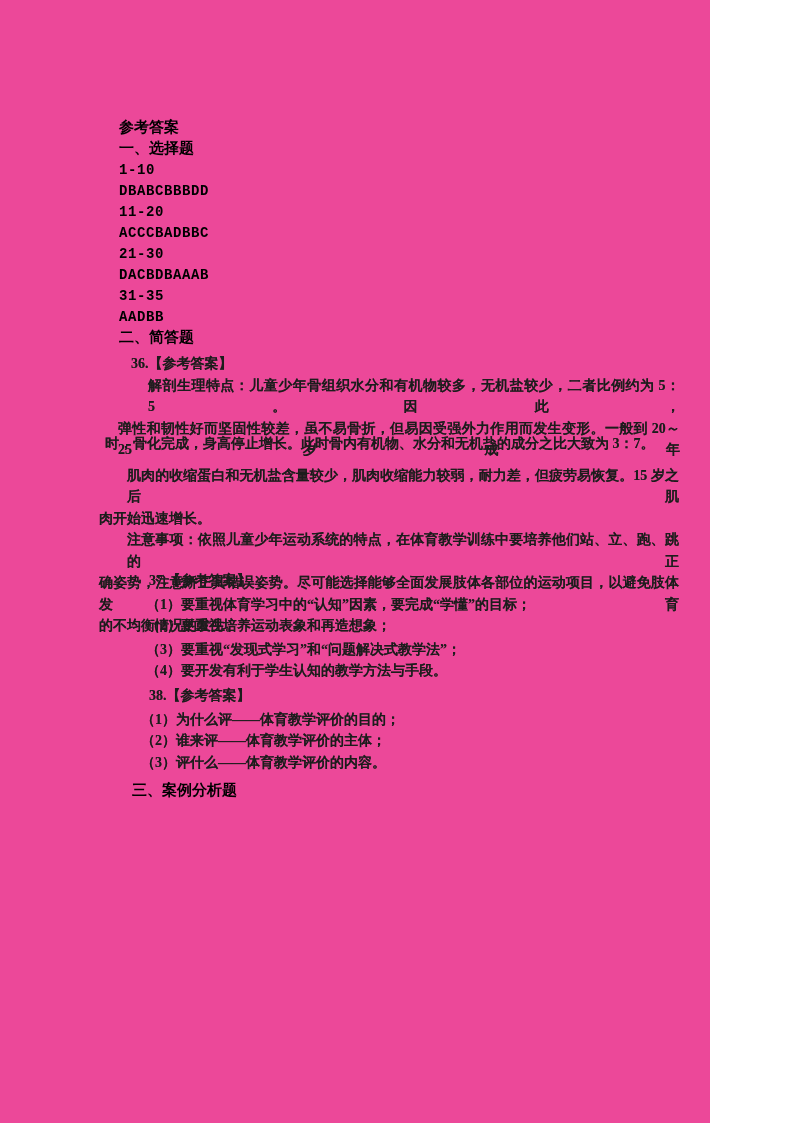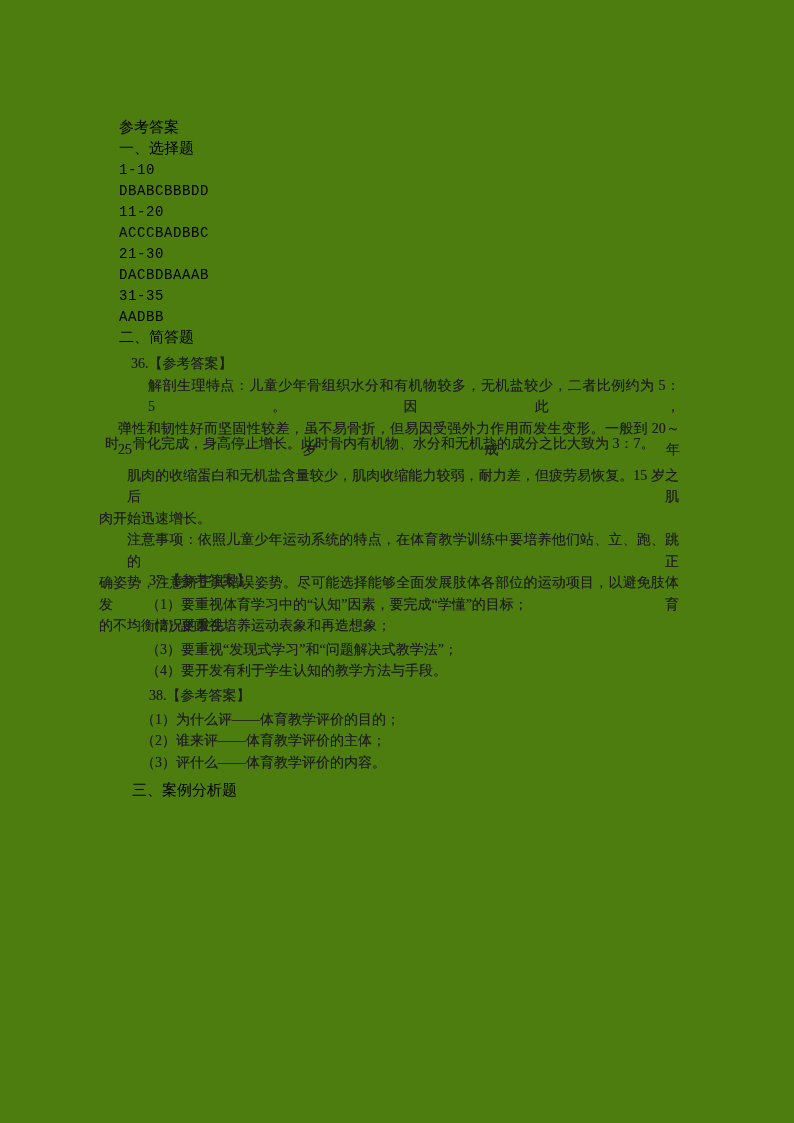--- a/index.html
+++ b/index.html
@@ -1,23 +1,24 @@
 <!DOCTYPE html>
 <html><head>
 <meta charset="utf-8">
 <style>
   html, body { margin: 0; padding: 0; background: #ffffff; }
   .page {
     position: relative;
-    width: 794px;
+    width: 710px;
     height: 1123px;
-    background: #4d7c0f;
+    background: #ec4899;
     overflow: hidden;
     font-family: "Liberation Serif", "DejaVu Serif", serif;
     color: #000;
+    font-weight: bold;
   }
 
   
   .top-block {
     position: absolute;
     left: 119px;
     top: 118px;
     font-size: 15px;
     line-height: 21px;
     color: #000;

